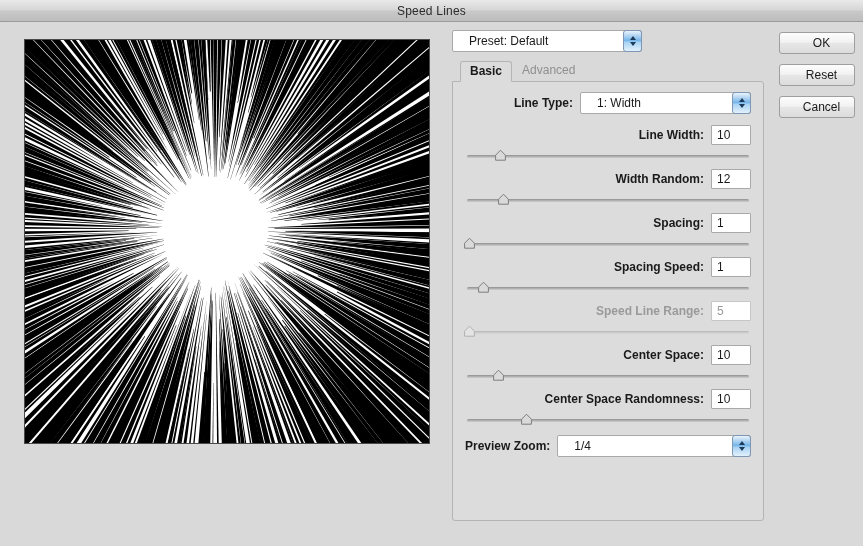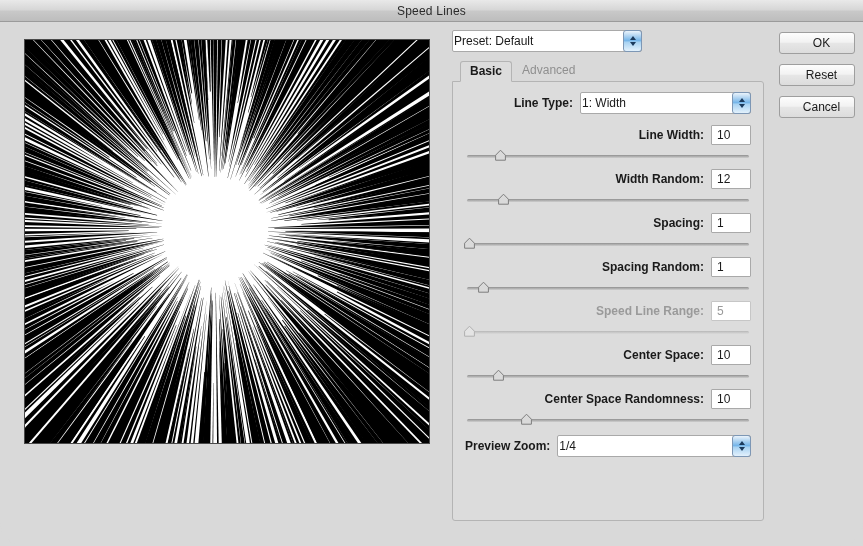--- a/index.html
+++ b/index.html
@@ -48,21 +48,21 @@
 
   .preset-row { display: flex; align-items: center; }
   .combo {
     position: relative;
     display: flex; align-items: center;
     height: 22px;
     background: #ffffff;
     border: 1px solid #a9a9a9;
     border-radius: 2px;
     box-sizing: border-box;
-    padding-left: 1px;
+    padding-left: 16px;
     font-size: 12px; color: #1a1a1a;
   }
   .combo .val { line-height: 20px; }
   .stepper {
     position: absolute; right: -1px; top: -1px;
     width: 19px; height: 22px;
     border: 1px solid #7d97b5;
     border-radius: 3px;
     box-sizing: border-box;
     background: linear-gradient(to bottom, #eaf3fb 0%, #bfdcf4 18%, #6fb2e8 50%, #a5d1f2 54%, #e3f1fc 100%);
@@ -649,21 +649,21 @@
               <div class="track"></div>
               <div class="knob" style="left: 1%;">
                 <svg width="13" height="13" viewBox="0 0 13 13">
                   <path d="M6.5 1.2 L11.4 6.2 L11.4 11.2 L1.6 11.2 L1.6 6.2 Z" fill="#dadada" stroke="#7d7d7d" stroke-width="1"></path>
                 </svg>
               </div>
             </div>
           </div>
           <div class="slider-group">
             <div class="slider-head">
-              <span class="lbl">Spacing Random:</span>
+              <span class="lbl">Spacing Speed:</span>
               <div class="numbox">1</div>
             </div>
             <div class="slider">
               <div class="track"></div>
               <div class="knob" style="left: 6%;">
                 <svg width="13" height="13" viewBox="0 0 13 13">
                   <path d="M6.5 1.2 L11.4 6.2 L11.4 11.2 L1.6 11.2 L1.6 6.2 Z" fill="#dadada" stroke="#7d7d7d" stroke-width="1"></path>
                 </svg>
               </div>
             </div>

